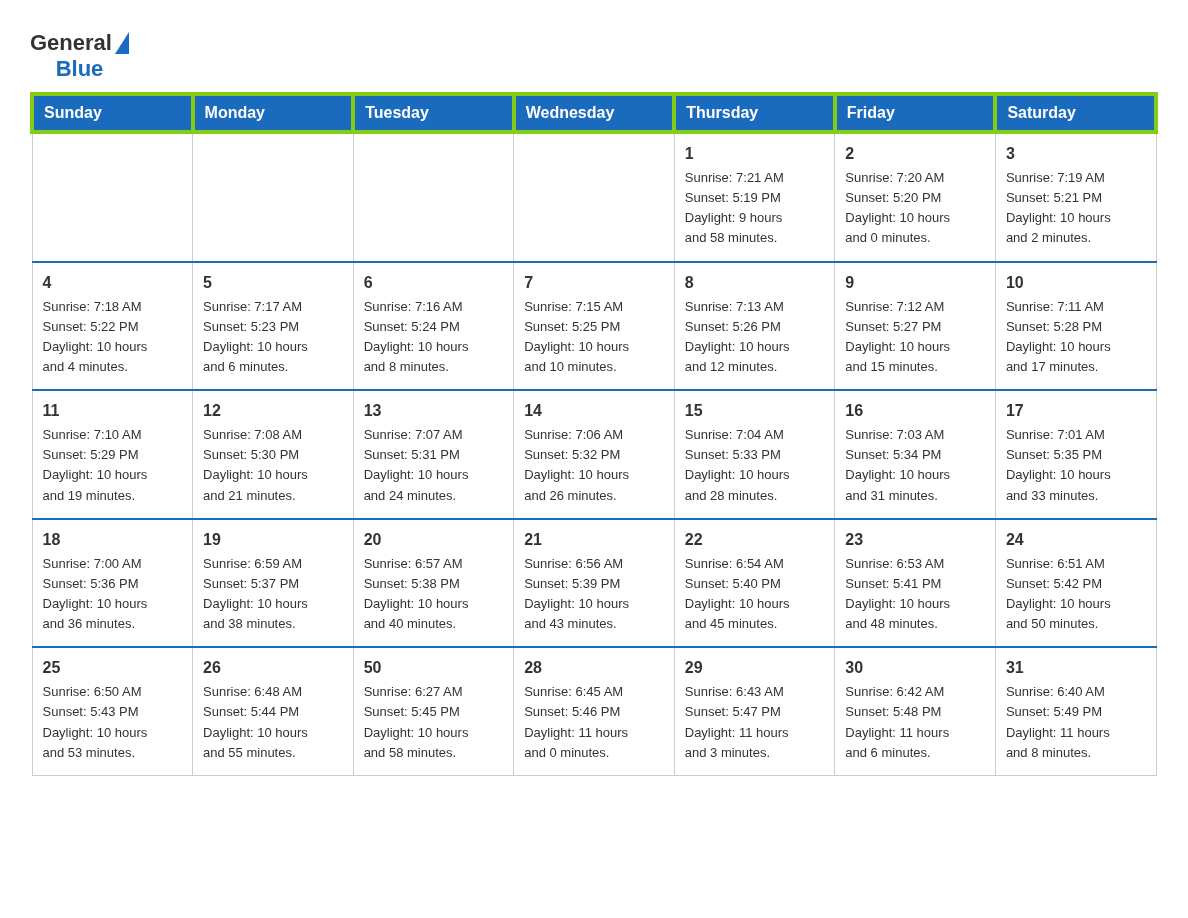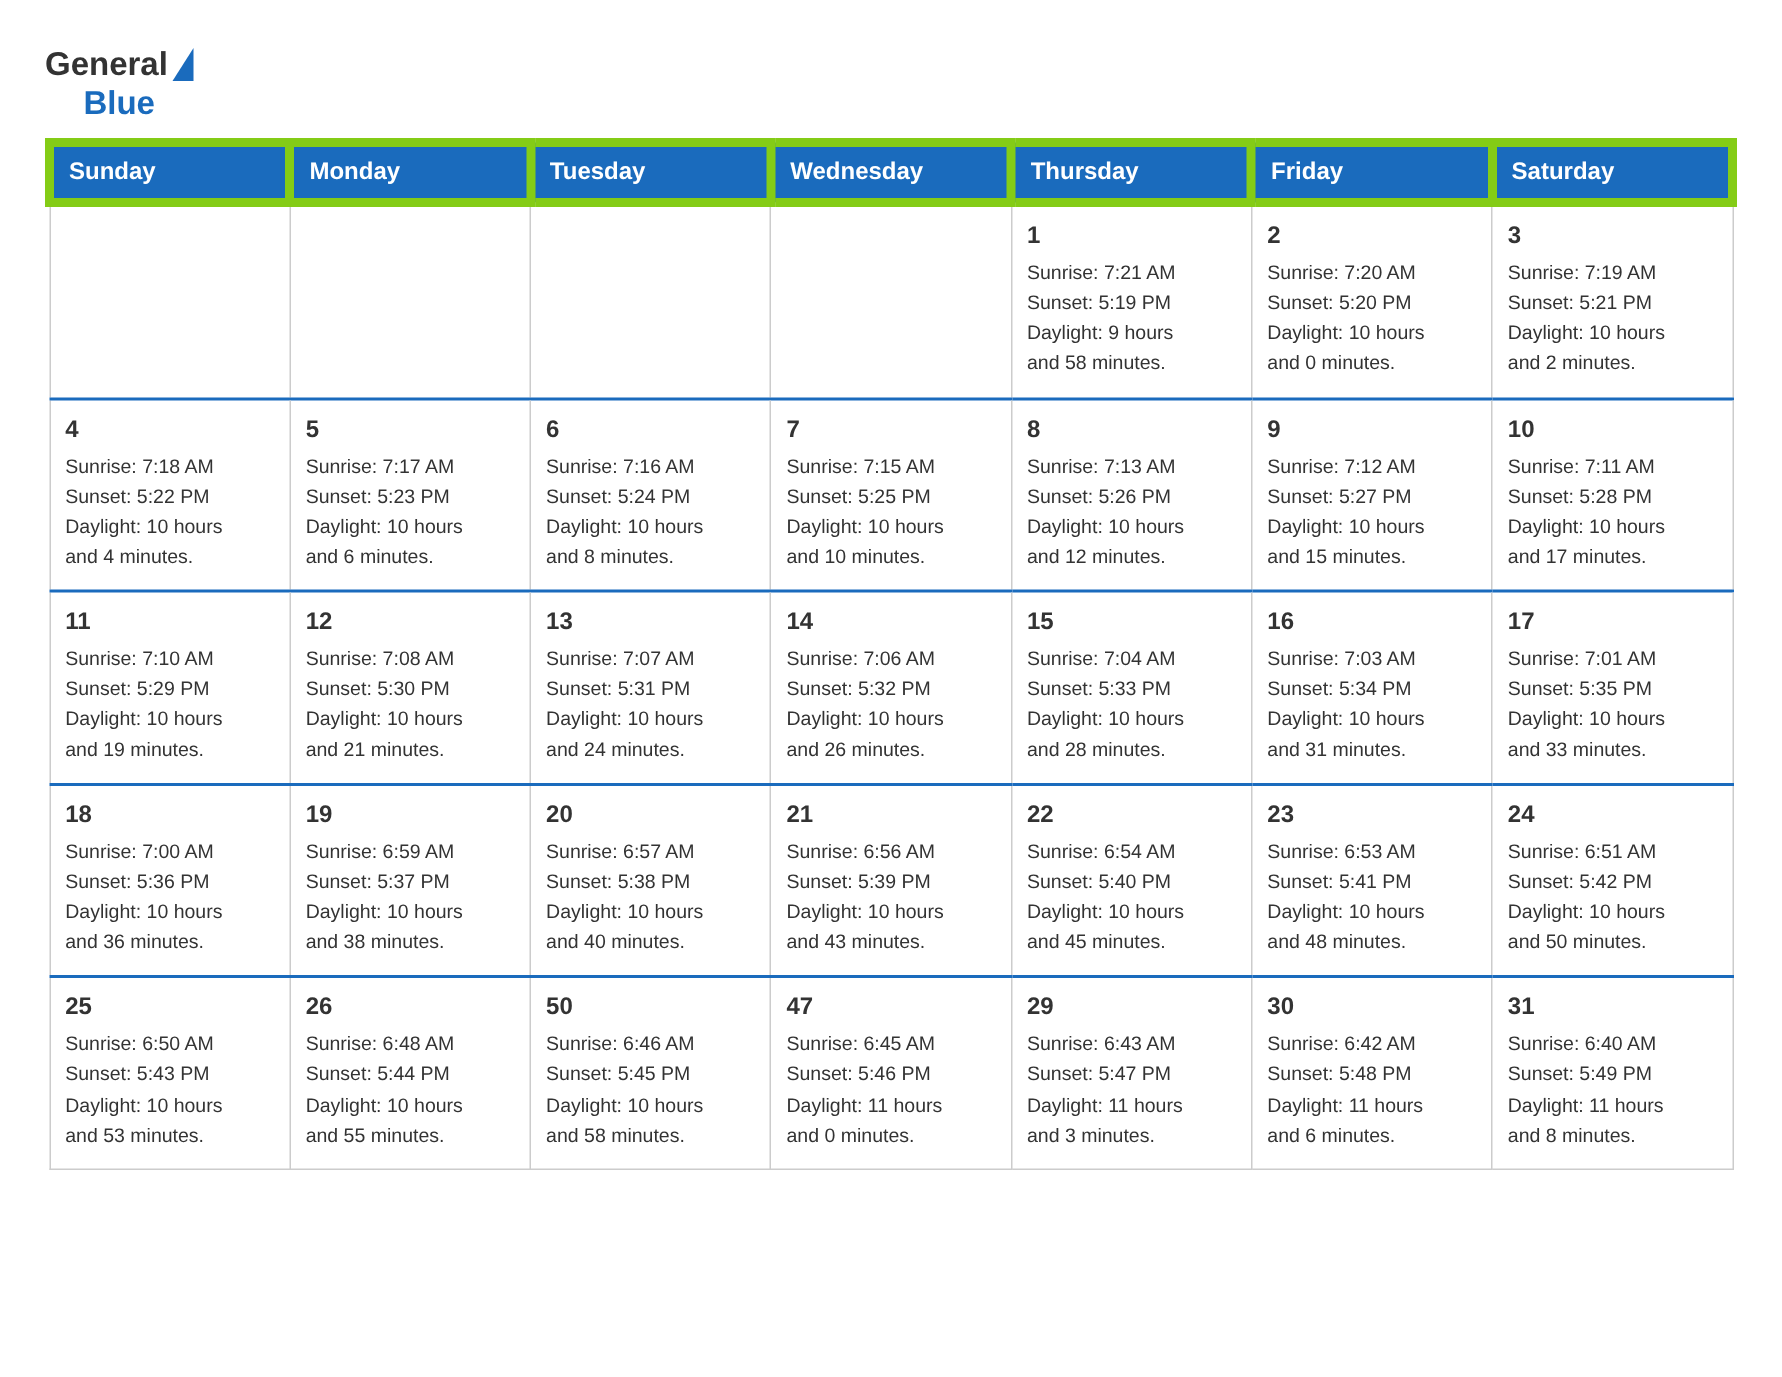--- a/index.html
+++ b/index.html
@@ -43,21 +43,21 @@
       border-collapse: collapse;
       margin-top: 8px;
     }
     .calendar-table th {
       background-color: #1a6bbd;
       color: #fff;
       font-size: 16px;
       font-weight: bold;
       padding: 8px 10px;
       text-align: left;
-      border: 6px solid #84cc16;
+      border: 4px solid #84cc16;
     }
     .calendar-table td {
       width: calc(100% / 7);
       vertical-align: top;
       padding: 8px 10px 12px 10px;
       border: 1px solid #ccc;
       border-top: 2px solid #1a6bbd;
       font-size: 13px;
       line-height: 1.5;
       min-height: 100px;
@@ -302,27 +302,27 @@
         </td>
         <td>
           <span class="day-number">26</span>
           <div class="day-info" style="white-space: pre-line;">Sunrise: 6:48 AM
 Sunset: 5:44 PM
 Daylight: 10 hours
 and 55 minutes.</div>
         </td>
         <td>
           <span class="day-number">50</span>
-          <div class="day-info" style="white-space: pre-line;">Sunrise: 6:46 AM
+          <div class="day-info" style="white-space: pre-line;">Sunrise: 6:27 AM
 Sunset: 5:45 PM
 Daylight: 10 hours
 and 58 minutes.</div>
         </td>
         <td>
-          <span class="day-number">47</span>
+          <span class="day-number">28</span>
           <div class="day-info" style="white-space: pre-line;">Sunrise: 6:45 AM
 Sunset: 5:46 PM
 Daylight: 11 hours
 and 0 minutes.</div>
         </td>
         <td>
           <span class="day-number">29</span>
           <div class="day-info" style="white-space: pre-line;">Sunrise: 6:43 AM
 Sunset: 5:47 PM
 Daylight: 11 hours

